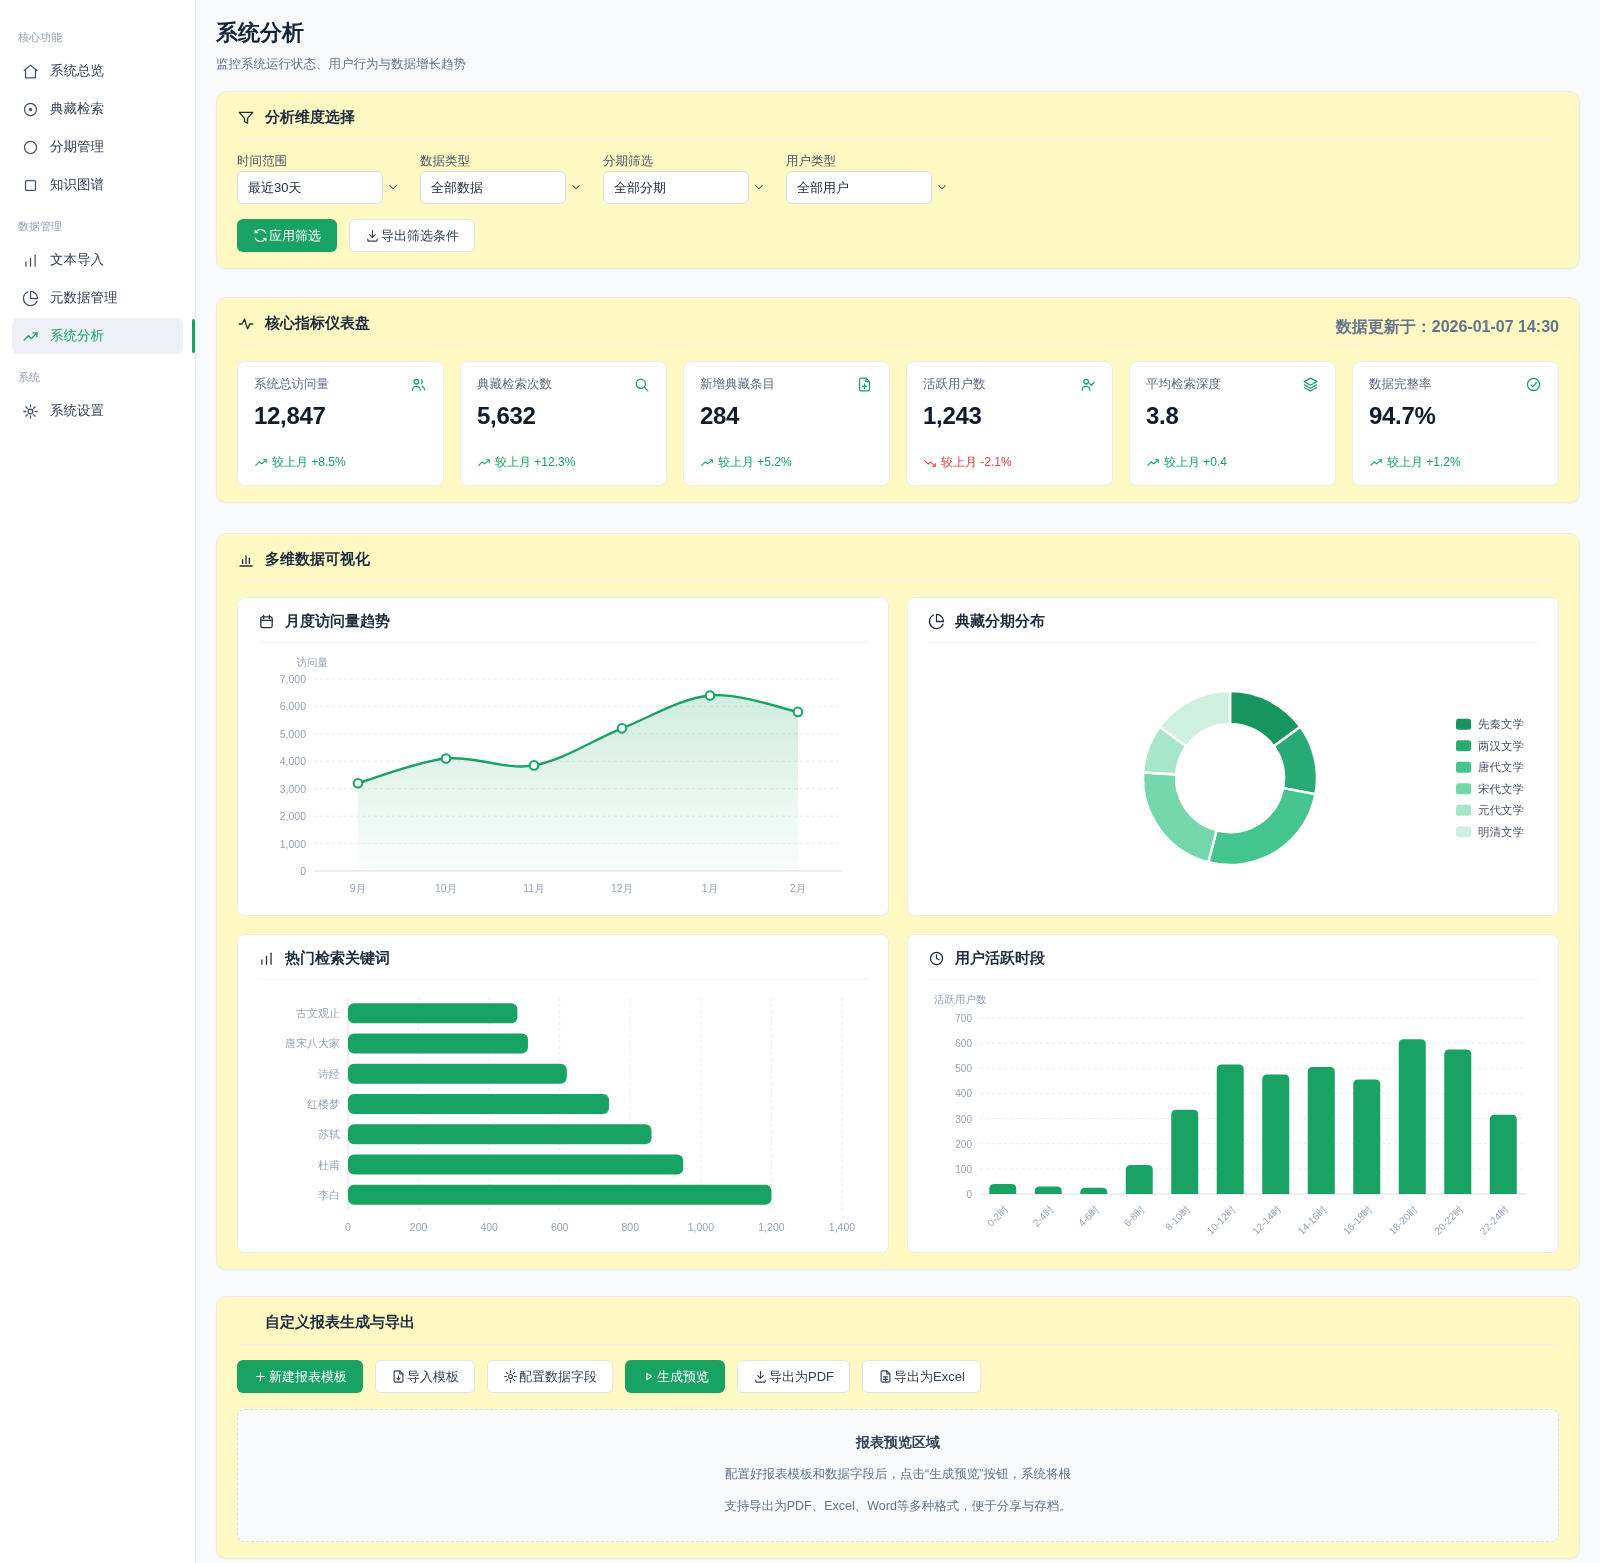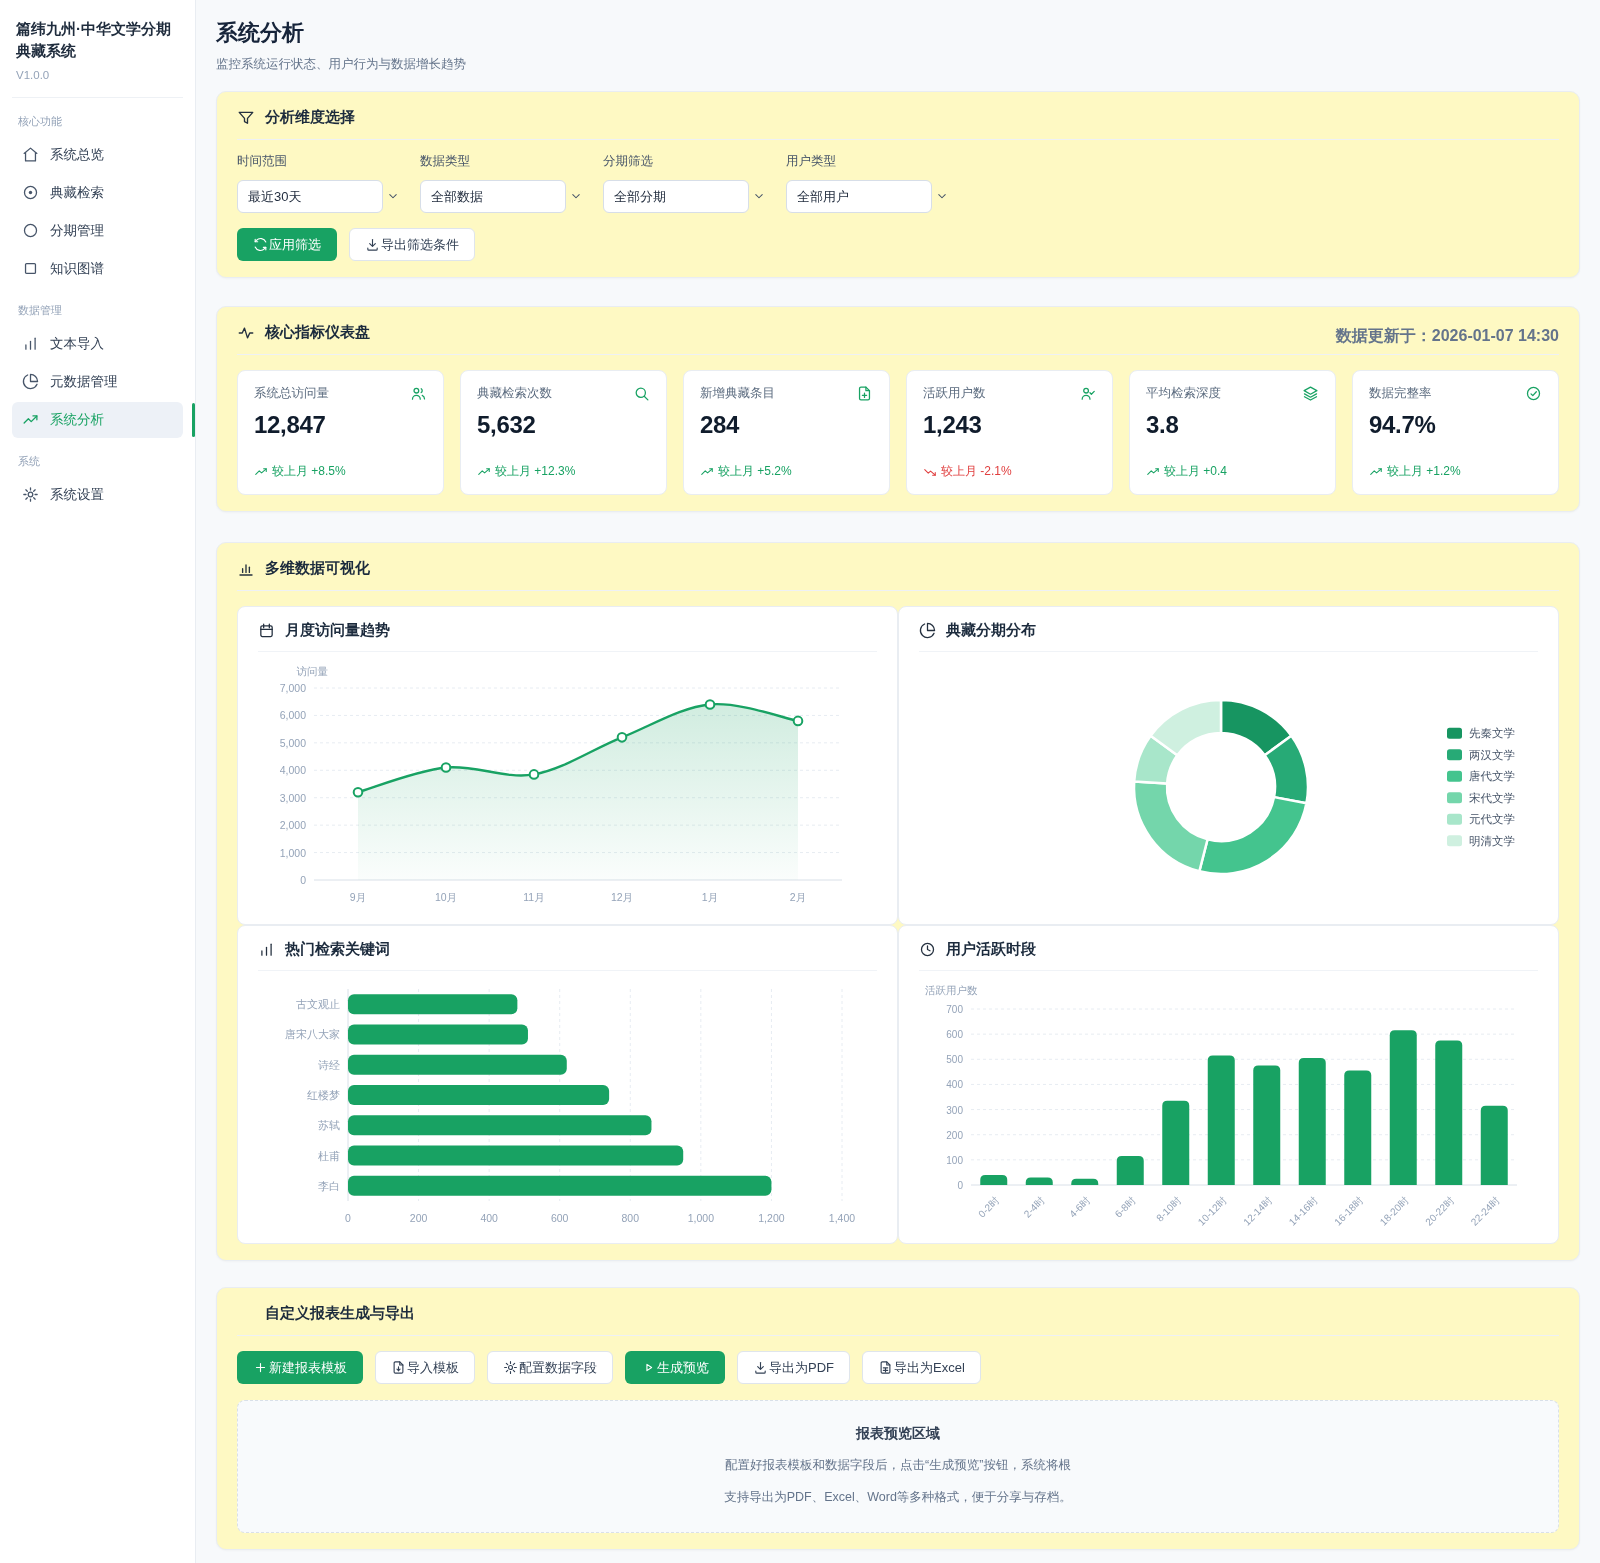--- a/index.html
+++ b/index.html
@@ -26,62 +26,58 @@
   .kpi-card{margin-top:28px}
   .viz-card{margin-top:30px}
   .report-card{margin-top:26px}
   .sec-head{display:flex;align-items:center;gap:10px;font-size:15px;font-weight:700;color:#1c2b3d;padding-bottom:12px;border-bottom:1px solid #eef1f5}
   .sec-head .ic{width:18px;height:18px;color:#24303f}
   .sec-head-row{display:flex;align-items:flex-start;justify-content:space-between;border-bottom:1px solid #eef1f5}
   .sec-head-row .sec-head{border-bottom:none;padding-bottom:12px}
   .updated{font-size:16px;color:#64748b;font-weight:700;padding-top:3px}
   
   .fields{display:flex;gap:12px;margin-top:13px}
-  .field label{font-size:12.5px;color:#475569;display:block;margin-bottom:10px}
+  .field label{font-size:12.5px;color:#475569;display:block;margin-bottom:1px}
   .select-wrap{position:relative;width:171px}
   select{width:146px;height:33px;border:1px solid #d7dee8;border-radius:6px;background:#fff;font:inherit;font-size:13px;color:#1e293b;padding:0 26px 0 10px;appearance:none;-webkit-appearance:none;cursor:pointer}
   .select-wrap .chev{position:absolute;right:8px;top:9px;width:14px;height:14px;color:#475569;pointer-events:none}
   .actions{display:flex;gap:12px;margin-top:15px}
   .btn{display:inline-flex;align-items:center;gap:1px;height:33px;padding:0 15px;border-radius:6px;font-size:13px;font-family:inherit;border:1px solid transparent;cursor:pointer;background:#fff;white-space:nowrap}
   .btn .ic{width:15px;height:15px}
   .btn.primary{background:#18a263;color:#fff}
   .btn.ghost{border-color:#dfe5ec;color:#334155}
   
   .kpi-grid{display:flex;gap:16px;margin-top:15px}
   .kpi{flex:1;border:1px solid #e9edf2;border-radius:8px;padding:14px 16px;background:#fff;min-width:0}
   .kpi-top{display:flex;justify-content:space-between;align-items:center}
   .kpi-label{font-size:12.5px;color:#5b6b7f}
   .kpi .kpi-ic{width:17px;height:17px;color:#18a263}
   .kpi-value{font-size:24px;font-weight:700;color:#101c2c;margin-top:9px;letter-spacing:-.3px}
   .kpi-trend{display:flex;align-items:center;gap:4px;font-size:12px;margin-top:24px;color:#18a263}
   .kpi-trend.down{color:#e03e3e}
   .kpi-trend .tr-ic{width:14px;height:14px}
   
-  .charts-grid{display:grid;grid-template-columns:1fr 1fr;margin-top:15px}
+  .charts-grid{display:grid;grid-template-columns:1fr 1fr;gap:18px;margin-top:15px}
   .chart-card{border:1px solid #e9edf2;border-radius:8px;padding:14px 20px 12px;background:#fff}
   .sub-head{display:flex;align-items:center;gap:10px;font-size:15px;font-weight:700;color:#1c2b3d;padding-bottom:11px;border-bottom:1px solid #f0f3f7}
   .sub-head .ic{width:17px;height:17px;color:#24303f}
   .chart-body{margin-top:10px}
   .chart-body svg{display:block}
   
   .preview{margin-top:16px;background:#f8fafc;border:1px dashed #d9e0e9;border-radius:8px;text-align:center;padding:24px 20px 26px}
   .preview-title{font-size:14px;font-weight:700;color:#334155}
   .preview-line{font-size:12.5px;color:#64748b;margin-top:6px}
   .preview-line.first{margin-top:14px}
   .preview-line.last{margin-top:15px}
 </style>
 </head>
 <body>
 
 <div class="app">
   <aside class="sidebar">
-    <div class="brand">
-      <div class="brand-title">篇纬九州·中华文学分期典藏系统</div>
-      <div class="brand-version">V1.0.0</div>
-    </div>
     <nav>
         <div class="nav-sec">核心功能</div>
         <div class="nav-item">
           <svg class="ic " viewBox="0 0 24 24" fill="none" stroke="currentColor" stroke-width="1.8" stroke-linecap="round" stroke-linejoin="round">
             <path d="M3 10.5 12 3l9 7.5"></path>
             <path d="M5 9.2V21h14V9.2"></path>
           </svg>
           <span>系统总览</span>
         </div>
         <div class="nav-item">

